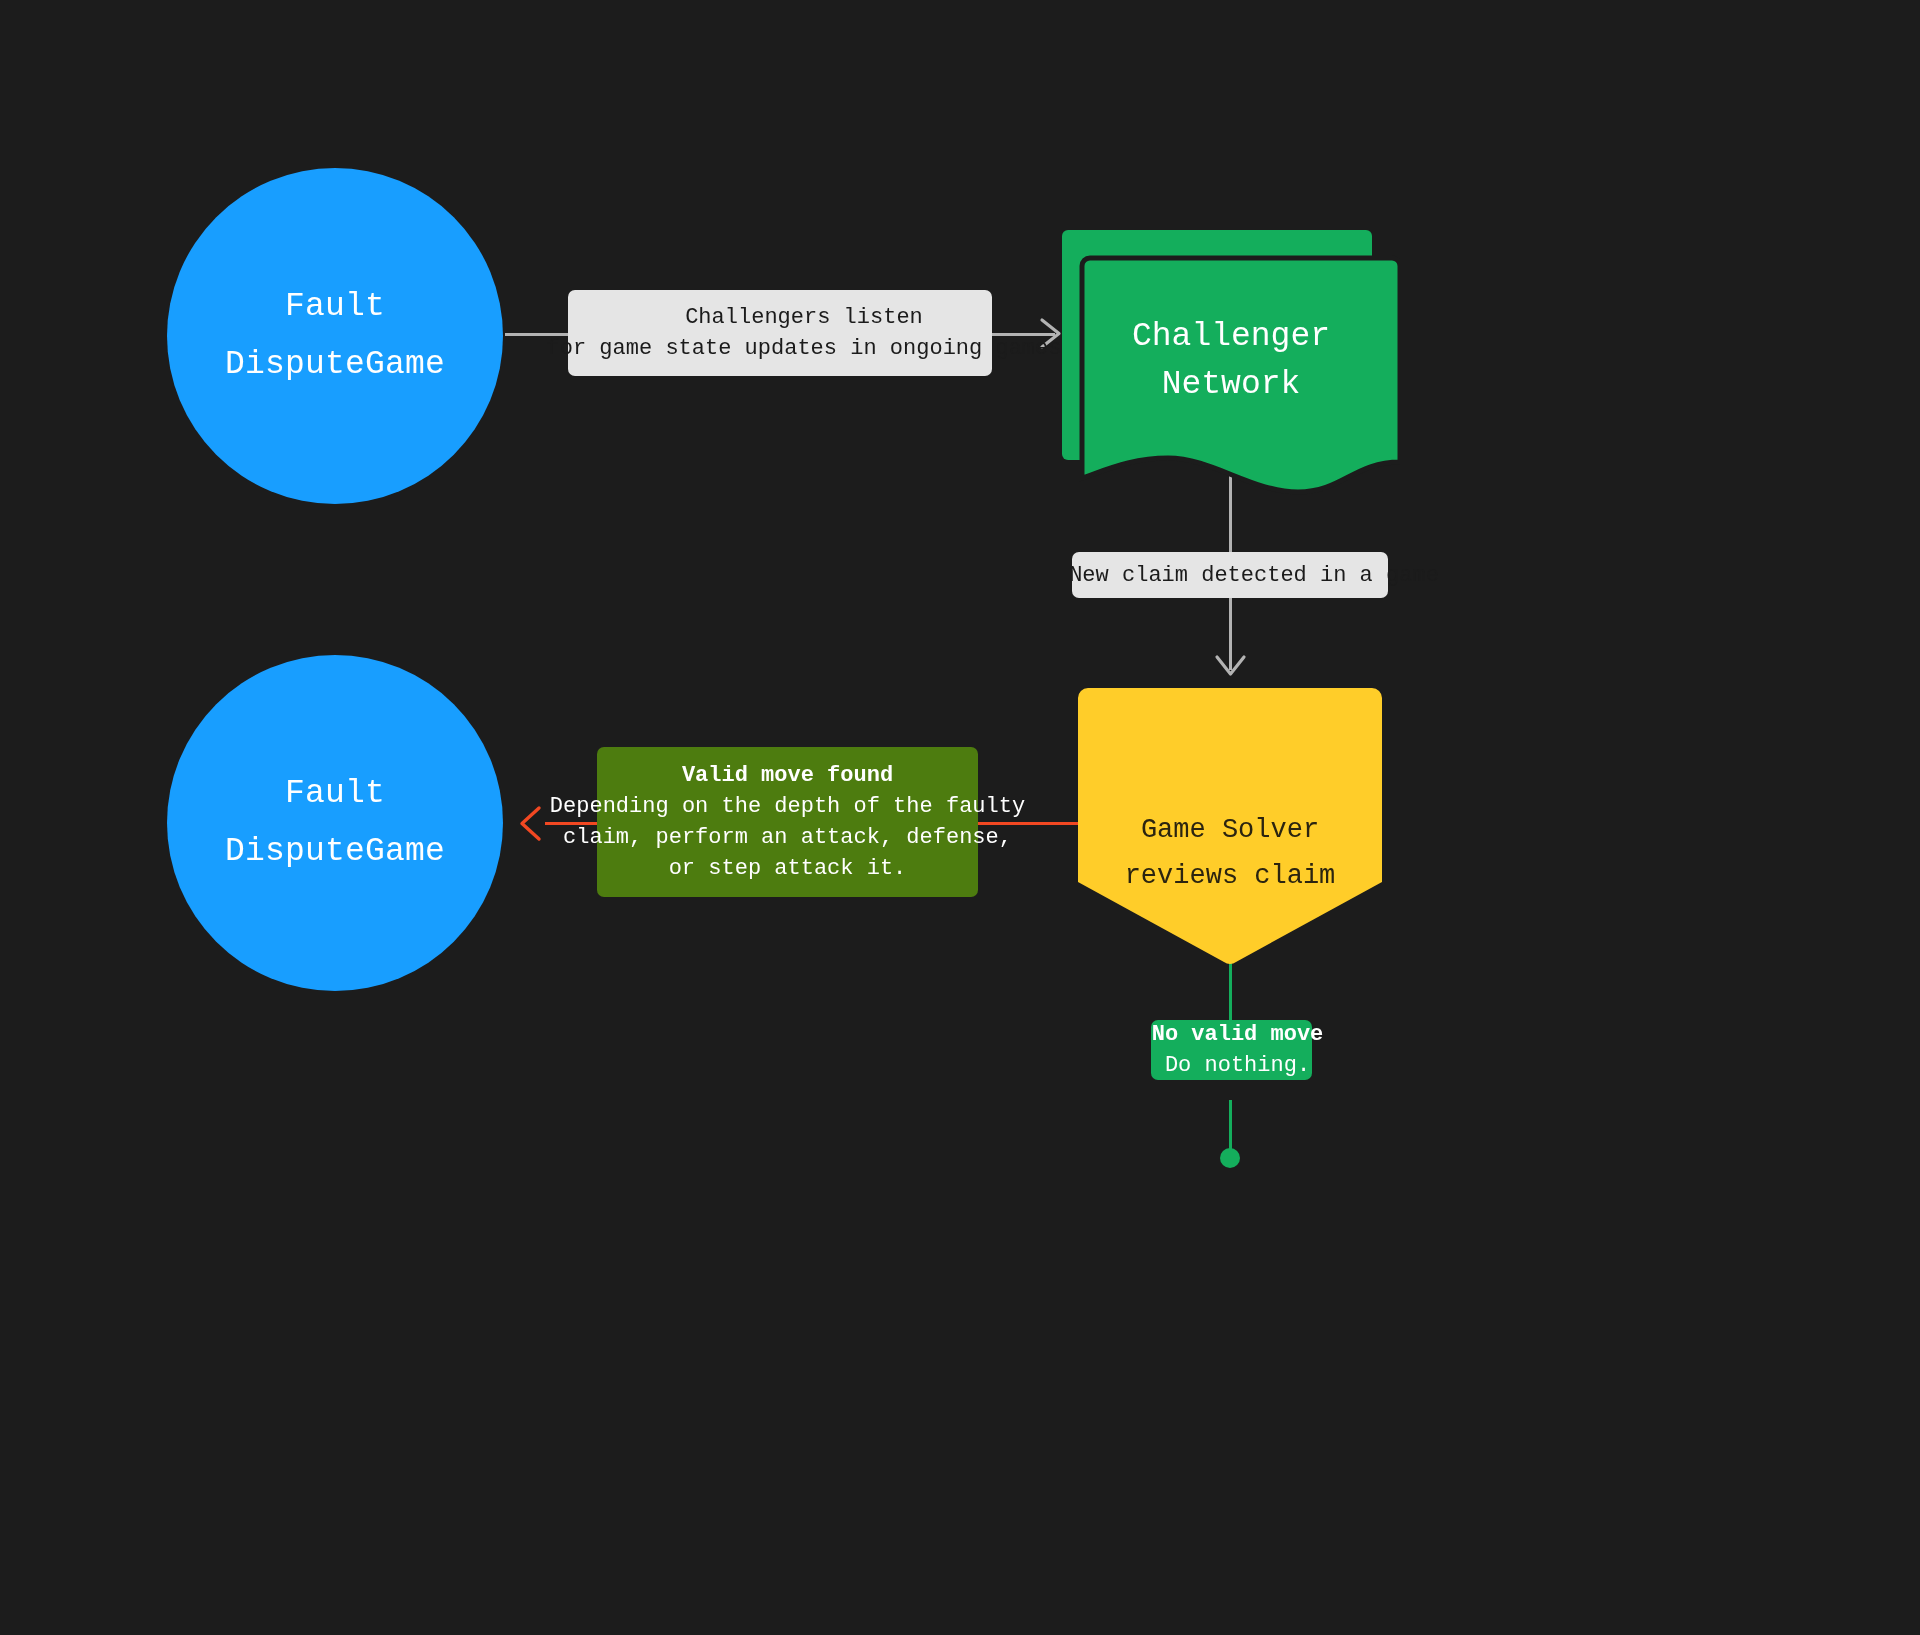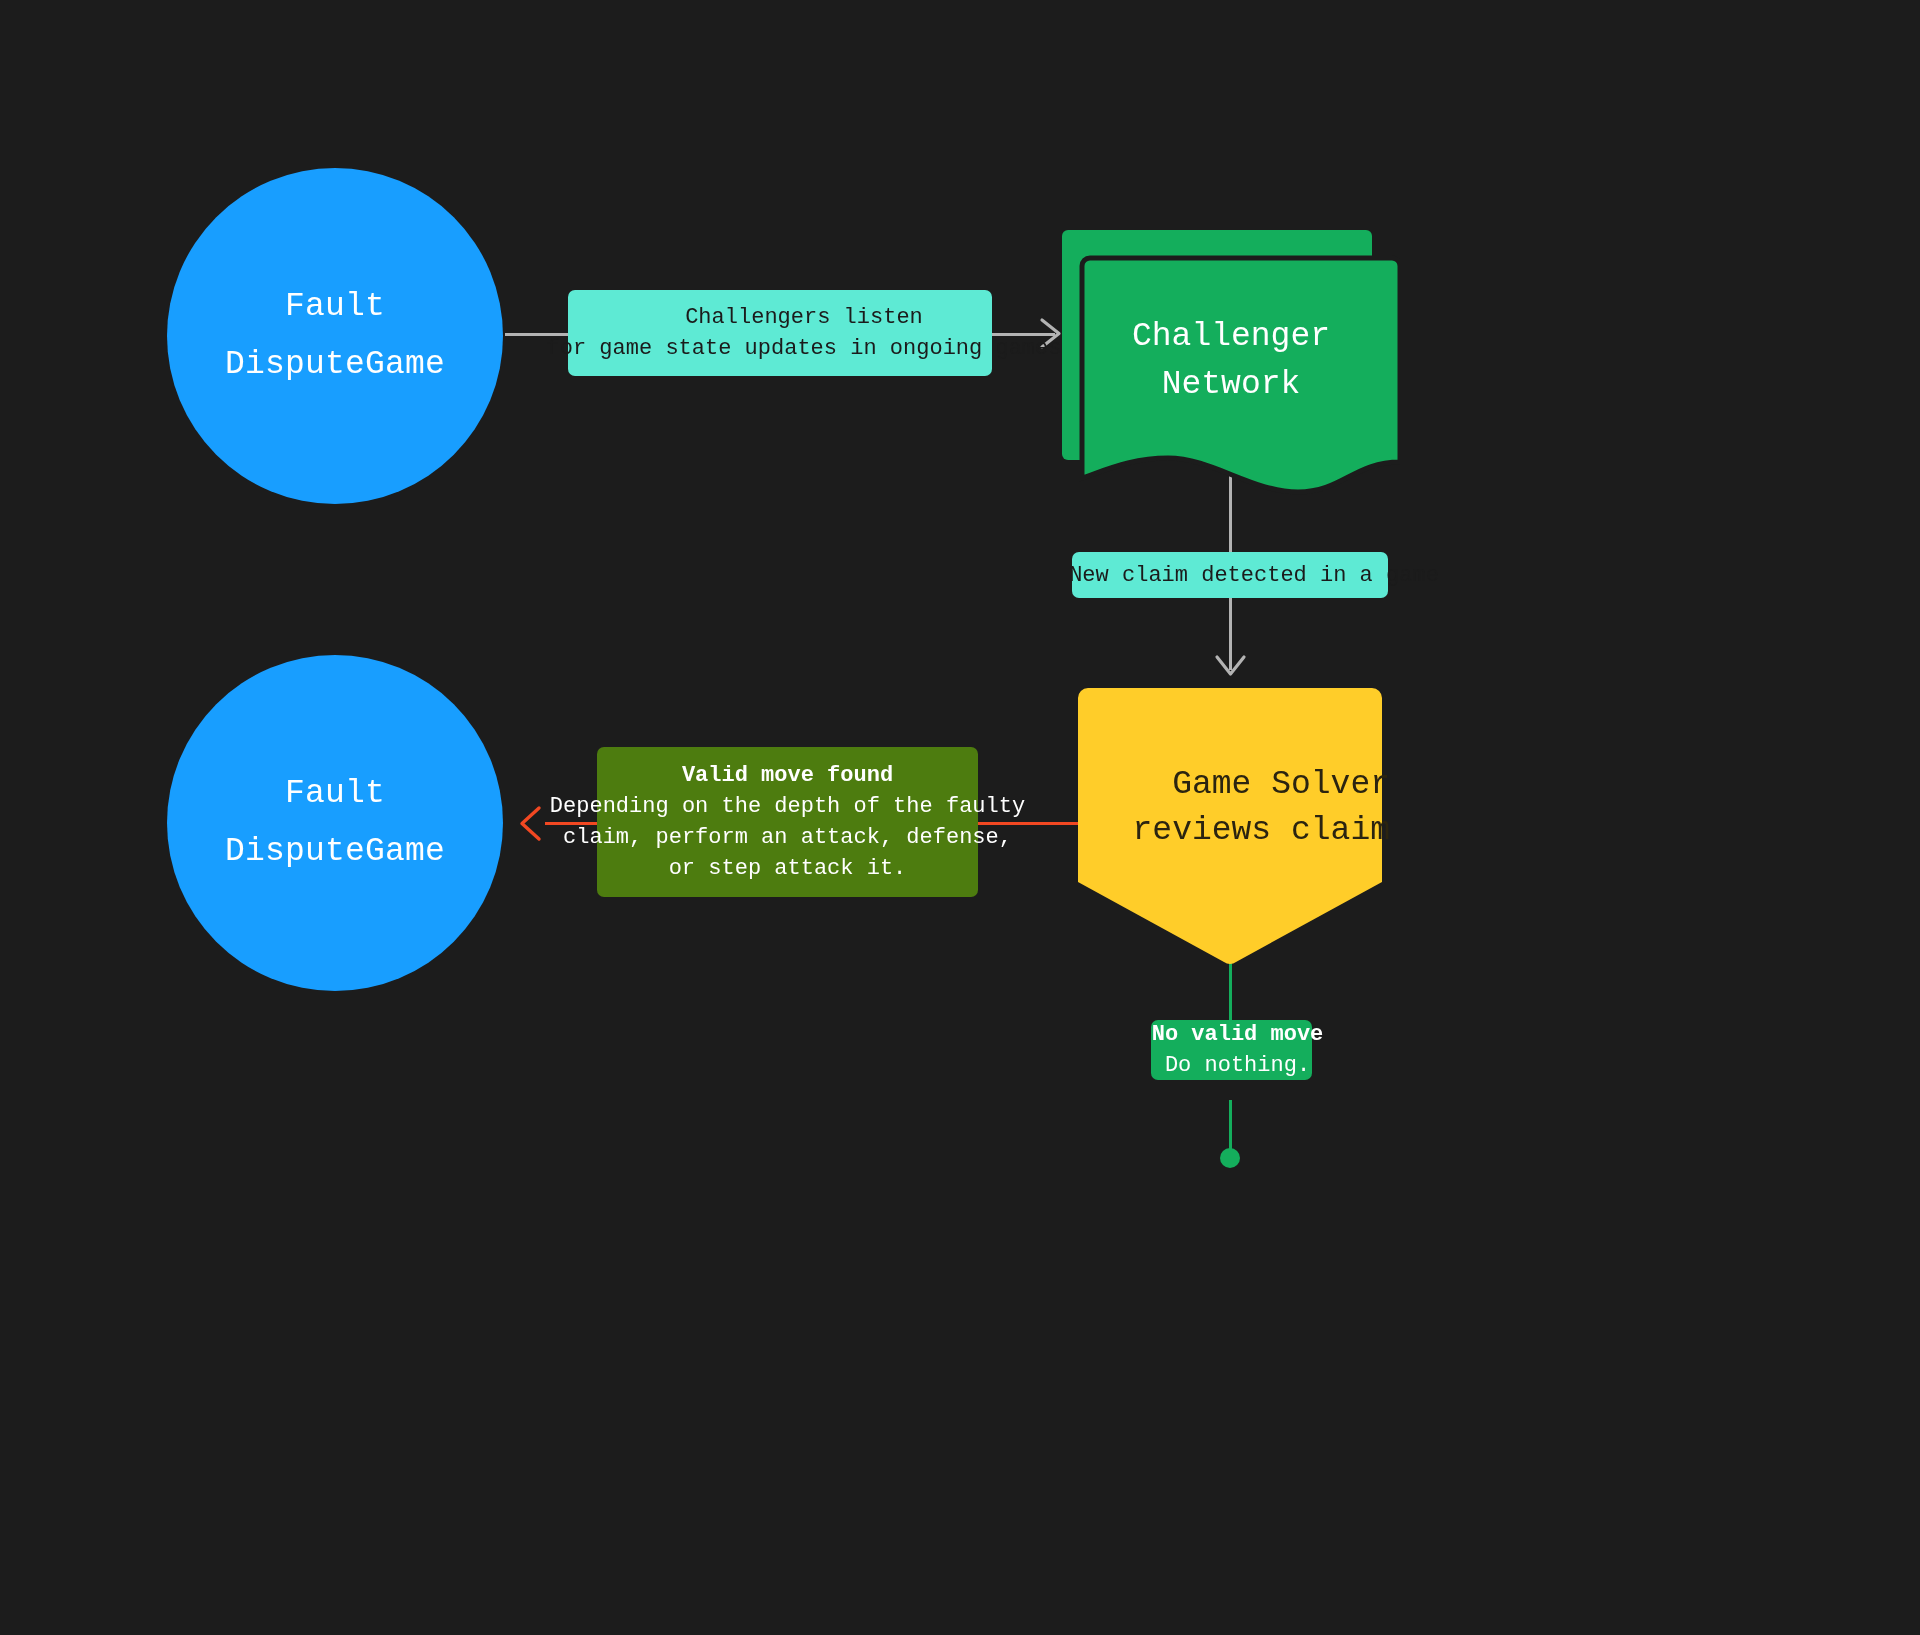--- a/index.html
+++ b/index.html
@@ -48,38 +48,39 @@
     color: #ffffff;
     font-size: 33px;
     line-height: 58px;
   }
 
   
   .pent-wrap { position: absolute; }
   .pent-label {
     position: absolute;
     width: 100%;
-    text-align: right;
+    text-align: center;
     color: #2b2410;
-    font-size: 33px;
+    font-size: 27px;
     line-height: 54px;
+    margin-top: 45px;
   }
 
   
   .elabel {
     position: absolute;
     box-sizing: border-box;
     border-radius: 7px;
     text-align: center;
     display: flex;
     flex-direction: column;
     align-items: center;
     justify-content: center;
   }
-  .elabel.gray { background: #5eead4; color: #1b1b1b; padding-left: 48px; }
+  .elabel.gray { background: #e5e5e5; color: #1b1b1b; padding-left: 48px; }
   .elabel.orange { background: #4d7c0f; color: #ffffff; }
   .elabel.green { background: #14AE5C; color: #ffffff; }
   .elabel .ln { font-size: 22px; line-height: 31px; white-space: nowrap; }
   .elabel .ln.bold { font-weight: bold; }
 
   
   .conn { position: absolute; }
   .seg { position: absolute; }
   .seg.h { height: 3px; }
   .seg.v { width: 3px; }

